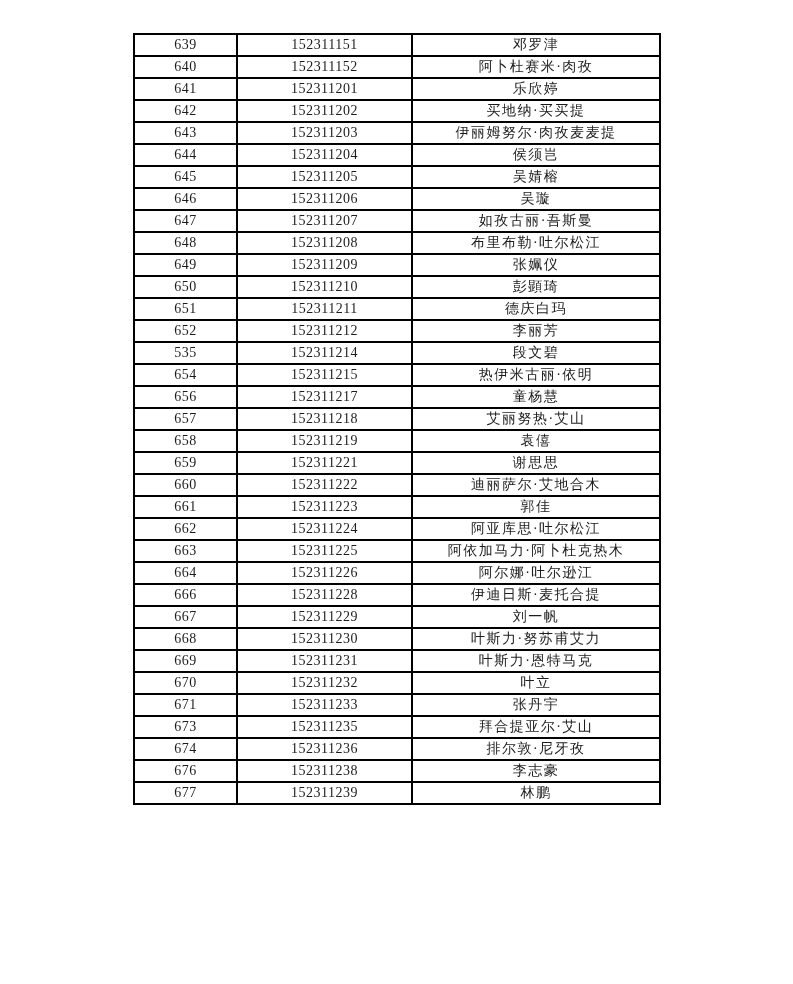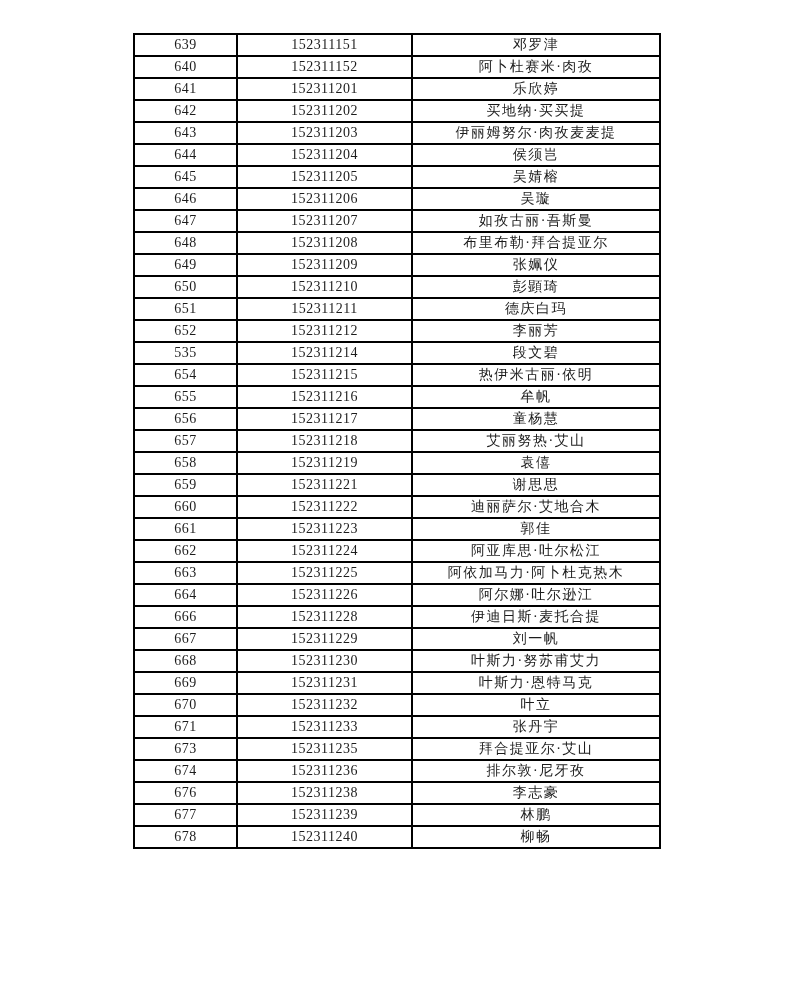--- a/index.html
+++ b/index.html
@@ -98,21 +98,21 @@
           <td class="name">吴璇</td>
         </tr>
         <tr>
           <td class="num">647</td>
           <td class="sid">152311207</td>
           <td class="name">如孜古丽·吾斯曼</td>
         </tr>
         <tr>
           <td class="num">648</td>
           <td class="sid">152311208</td>
-          <td class="name">布里布勒·拜合提亚尔</td>
+          <td class="name">布里布勒·吐尔松江</td>
         </tr>
         <tr>
           <td class="num">649</td>
           <td class="sid">152311209</td>
           <td class="name">张姵仪</td>
         </tr>
         <tr>
           <td class="num">650</td>
           <td class="sid">152311210</td>
           <td class="name">彭顕琦</td>
@@ -131,25 +131,20 @@
           <td class="num">535</td>
           <td class="sid">152311214</td>
           <td class="name">段文碧</td>
         </tr>
         <tr>
           <td class="num">654</td>
           <td class="sid">152311215</td>
           <td class="name">热伊米古丽·依明</td>
         </tr>
         <tr>
-          <td class="num">655</td>
-          <td class="sid">152311216</td>
-          <td class="name">牟帆</td>
-        </tr>
-        <tr>
           <td class="num">656</td>
           <td class="sid">152311217</td>
           <td class="name">童杨慧</td>
         </tr>
         <tr>
           <td class="num">657</td>
           <td class="sid">152311218</td>
           <td class="name">艾丽努热·艾山</td>
         </tr>
         <tr>
@@ -229,21 +224,16 @@
         </tr>
         <tr>
           <td class="num">676</td>
           <td class="sid">152311238</td>
           <td class="name">李志豪</td>
         </tr>
         <tr>
           <td class="num">677</td>
           <td class="sid">152311239</td>
           <td class="name">林鹏</td>
-        </tr>
-        <tr>
-          <td class="num">678</td>
-          <td class="sid">152311240</td>
-          <td class="name">柳畅</td>
         </tr>
       </tbody>
   </table>
 </div>
 
 </body></html>

